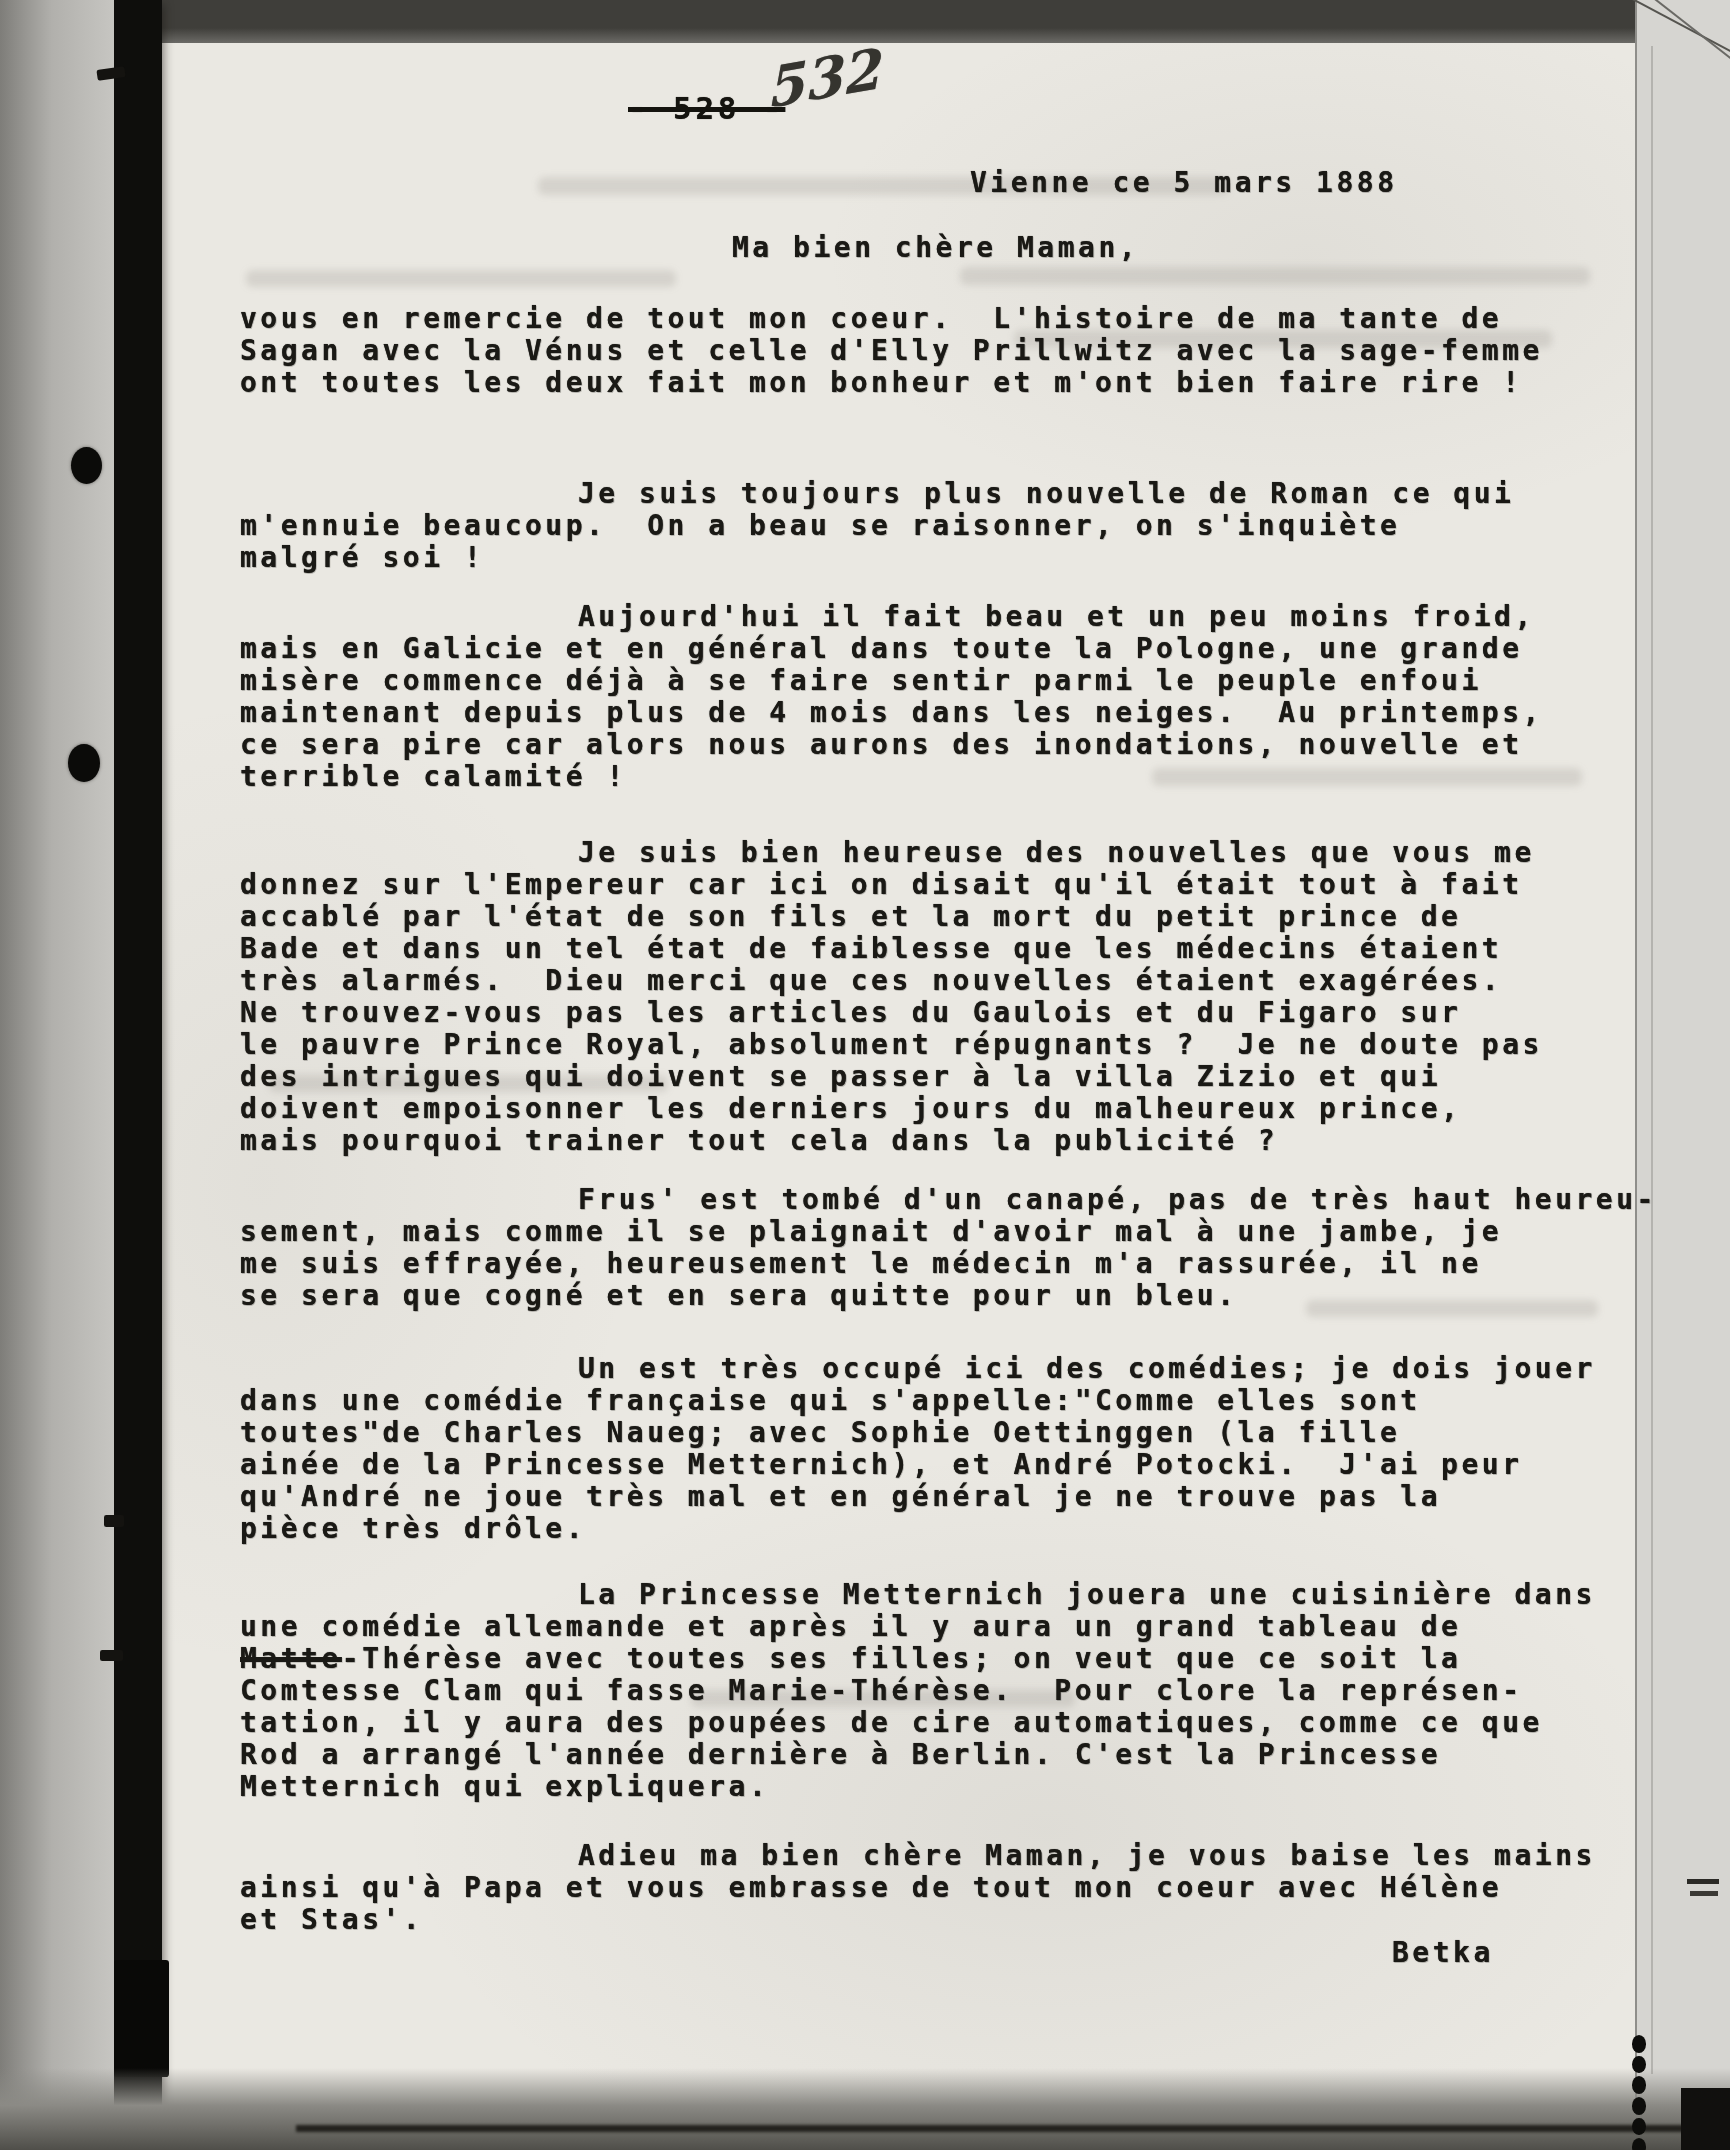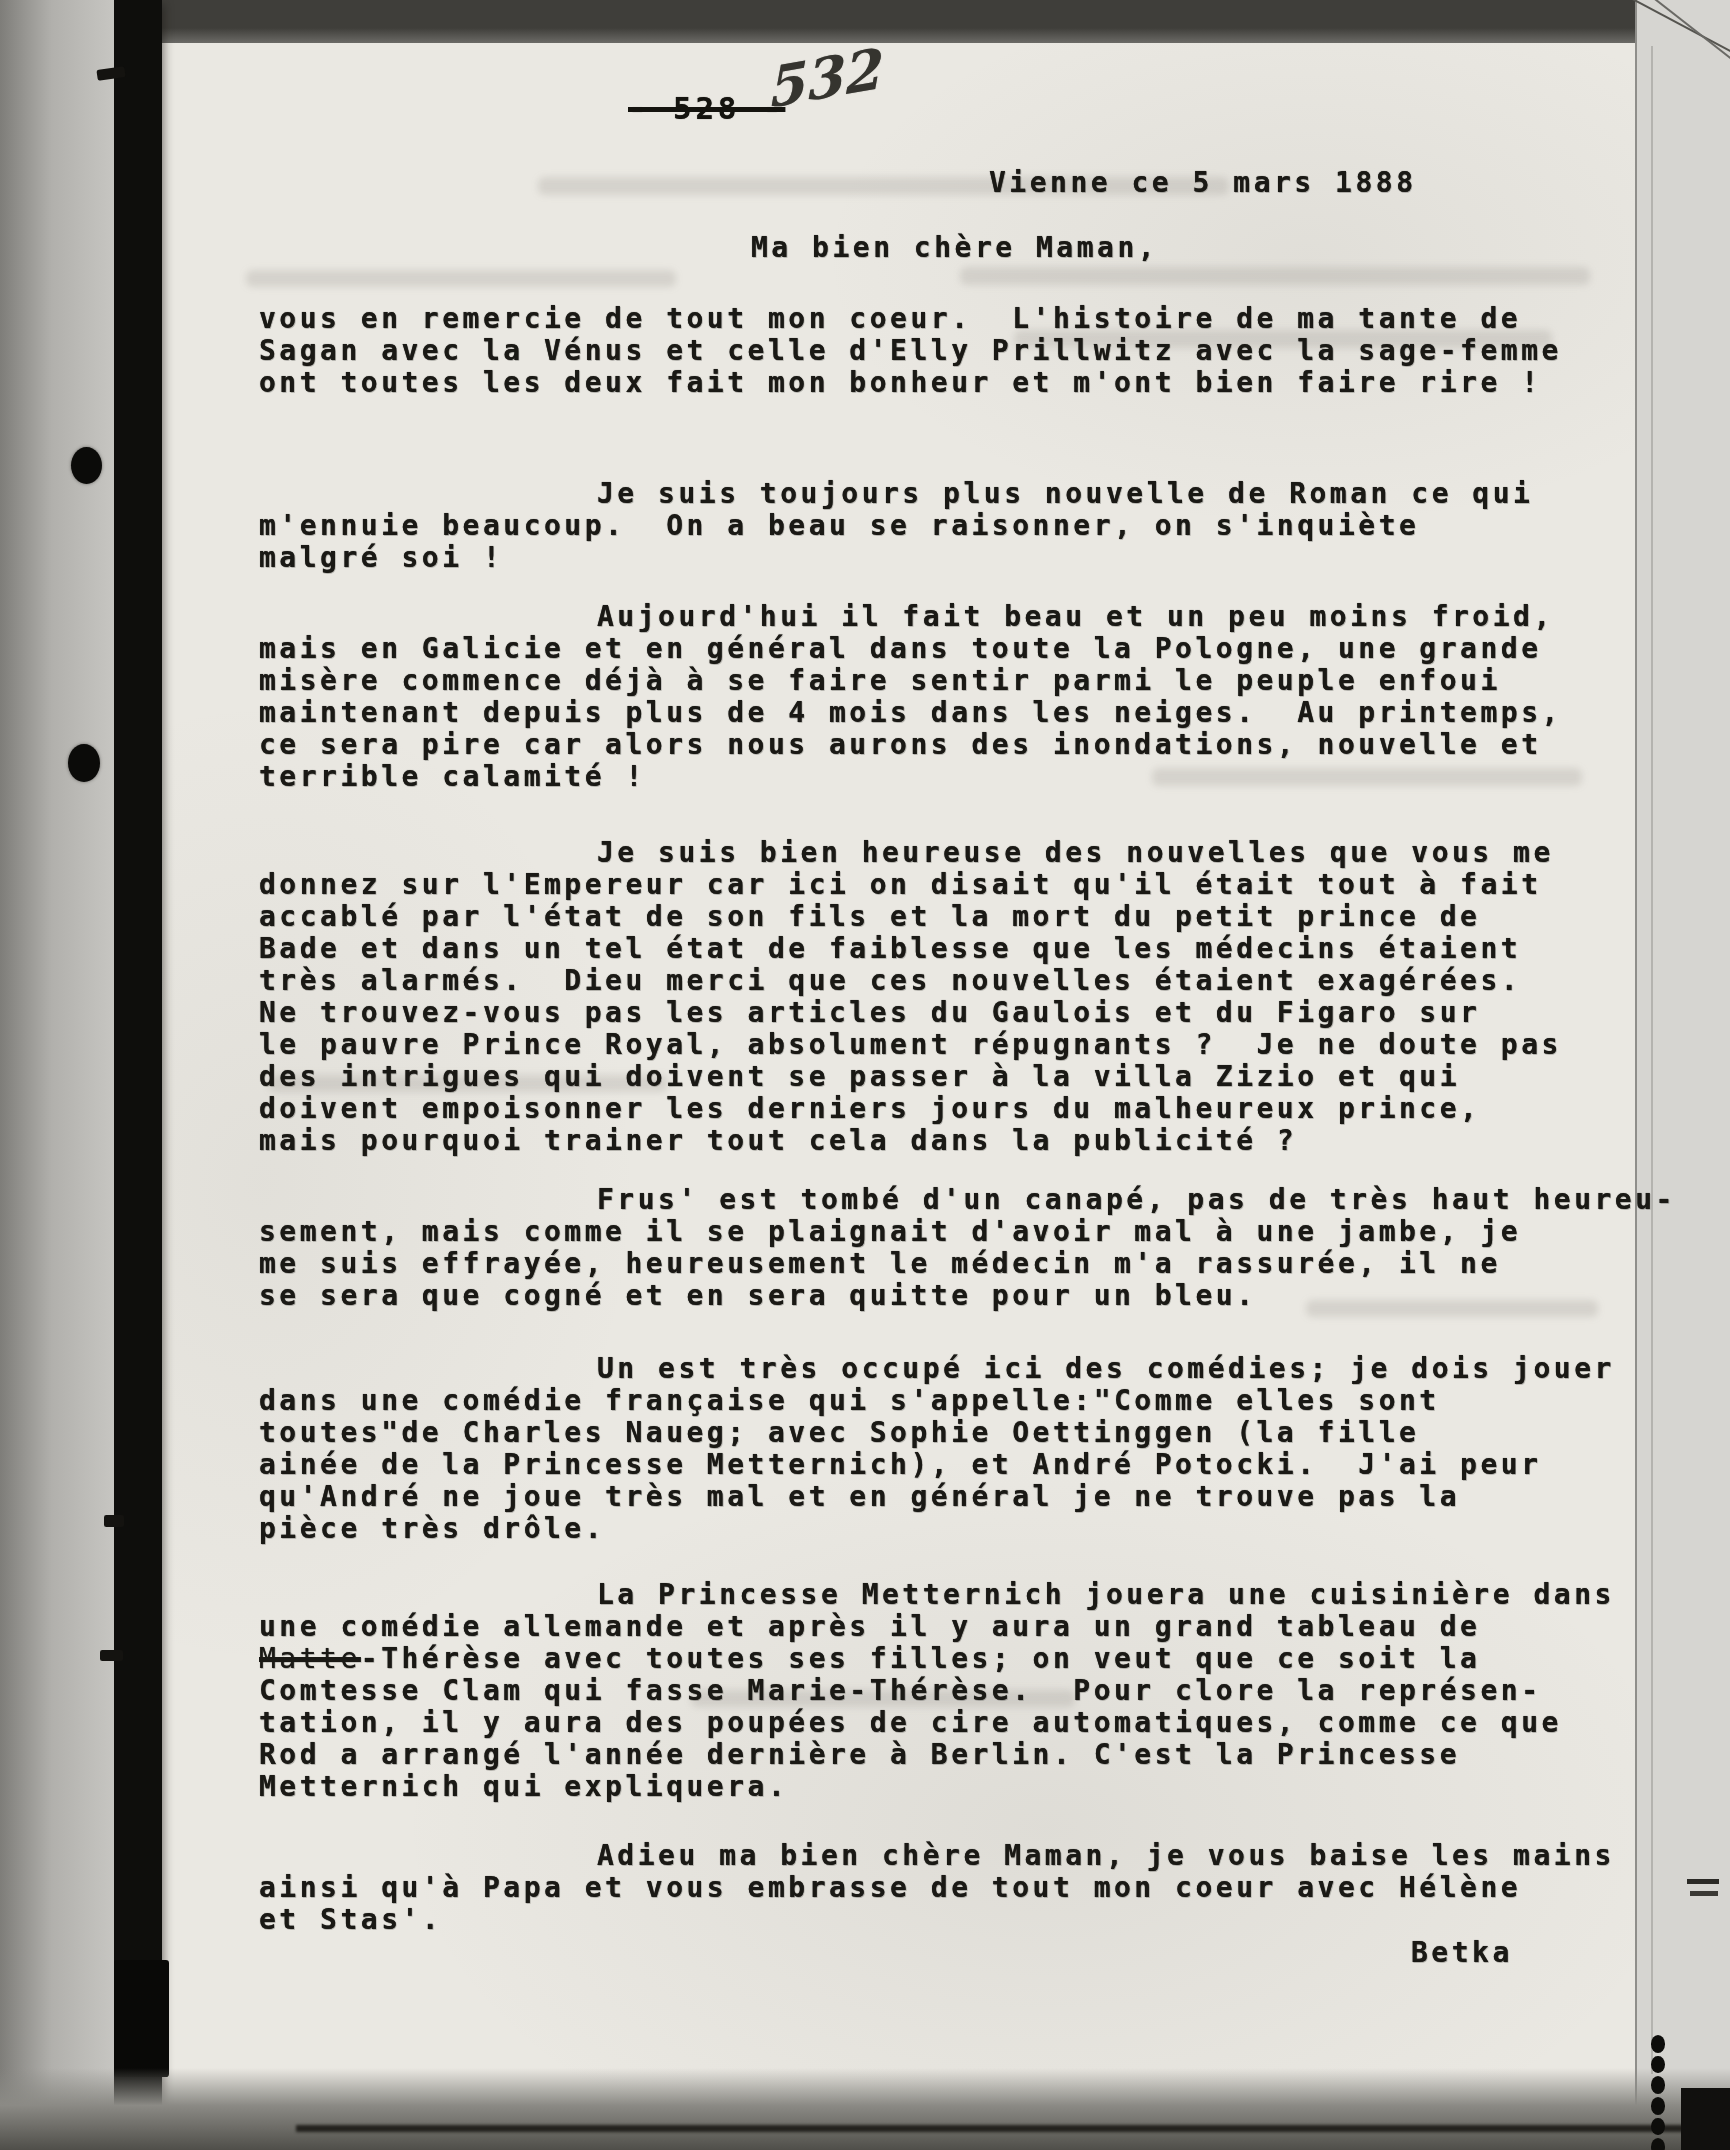--- a/index.html
+++ b/index.html
@@ -29,28 +29,28 @@
   .cl2{left:1605px;top:31px;width:184px;height:2.3px;background:#6a6965;transform:rotate(38deg);}
   .bottom-shadow{left:0;top:2068px;width:1731px;height:83px;background:linear-gradient(180deg,rgba(90,89,84,0) 0,#8b8a85 45%,#4e4d48 100%);}
   .bottom-line{left:296px;top:2125px;width:1436px;height:7px;background:#23221e;filter:blur(1.5px);}
   .mark-eq1{left:1687px;top:1879px;width:32px;height:4.6px;background:#2b2a26;}
   .mark-eq2{left:1690px;top:1891px;width:28px;height:4.6px;background:#3a3934;}
   .corner-br{left:1681px;top:2088px;width:50px;height:63px;background:#11100e;}
   .hole{position:absolute;z-index:4;background:#0b0b09;border-radius:50%;box-shadow:0 0 3.1px rgba(40,39,35,.6);}
   .h1{left:71px;top:447px;width:31px;height:37px;}
   .h2{left:68px;top:744px;width:32px;height:38px;}
   
-  .textlayer{position:absolute;left:259px;top:0;width:1394px;height:1534px;z-index:5;}
+  .textlayer{position:absolute;left:240px;top:0;width:1394px;height:1534px;z-index:5;}
   .tl{white-space:pre;font:700 28px/32px "DejaVu Sans Mono",monospace;letter-spacing:3.5px;
       color:#1a1915;text-shadow:0 0 0.8px rgba(26,25,21,.85),0.8px 0.8px 0 rgba(40,39,35,.22);}
   .tl.first{padding-left:338px;}
   .para{position:absolute;left:0;width:1394px;}
   .pp0{top:303px}.pp1{top:478px}.pp2{top:601px}.pp3{top:837px}
   .pp4{top:1184px}.pp5{top:1353px}.pp6{top:1579px}.pp7{top:1840px}
-  .xo{text-decoration:line-through;text-decoration-thickness:4.6px;font-weight:400;margin-top:20px;}
+  .xo{text-decoration:line-through;text-decoration-thickness:4.6px;font-weight:700;margin-top:20px;}
   .dateline{position:absolute;left:730px;top:167px;z-index:5;}
   .salutation{position:absolute;left:492px;top:232px;z-index:5;}
   .pageno{position:absolute;left:628px;top:91px;z-index:5;font:700 31px/34px "DejaVu Sans Mono",monospace;
           letter-spacing:3.8px;color:#15140f;text-decoration:line-through;text-decoration-thickness:5.4px;
           text-shadow:0 0 0.8px rgba(26,25,21,.9);}
   .hand{position:absolute;left:770px;top:45px;z-index:5;font-family:"DejaVu Serif",serif;font-style:italic;
         font-weight:600;font-size:55px;color:#35342f;transform:rotate(-10deg) skewX(-10deg);
         text-shadow:0 0 0.8px rgba(50,49,44,.6);}
   .signature{position:absolute;left:1152px;top:1937px;z-index:5;}
   .dots{position:absolute;left:1392px;top:2035px;z-index:5;}

